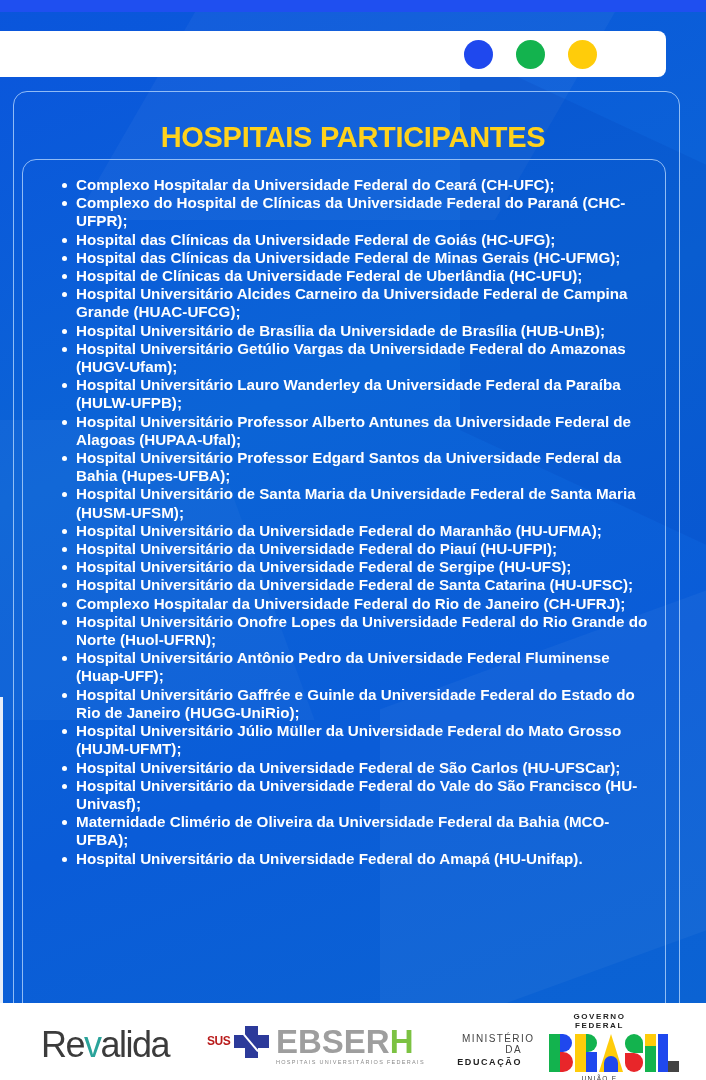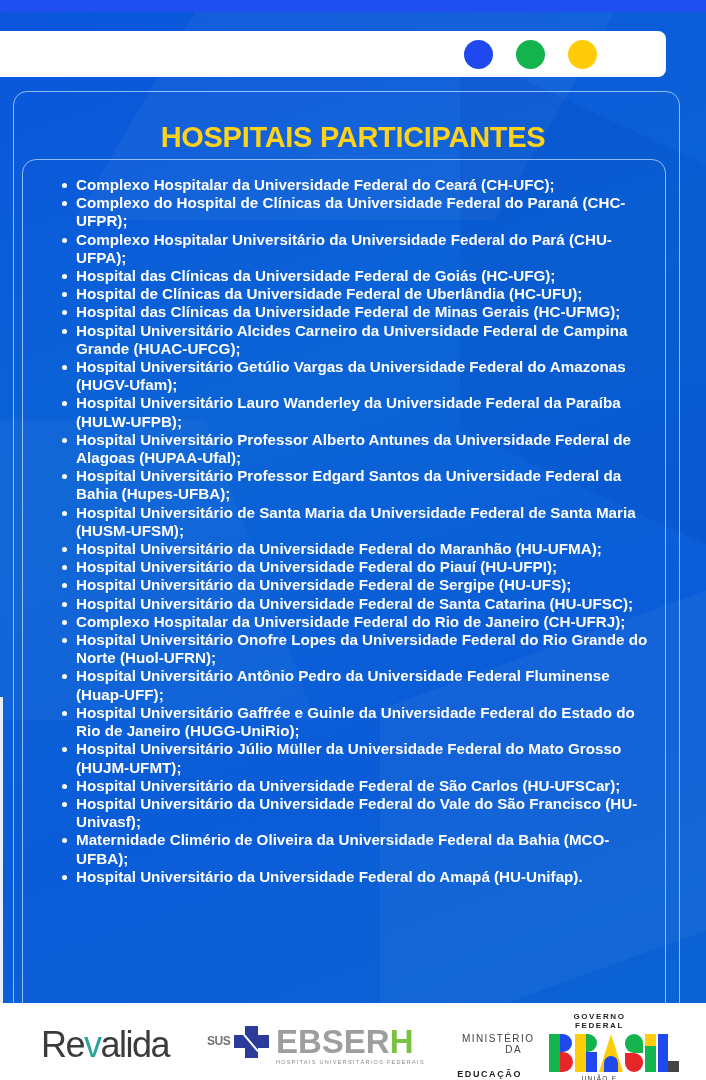--- a/index.html
+++ b/index.html
@@ -59,33 +59,33 @@
 
   .footer {
     position: absolute; left: 0; top: 1003px; width: 706px; height: 77px; background: #ffffff;
   }
   .revalida {
     position: absolute; left: 41px; top: 21px; font-size: 36px; letter-spacing: -1.5px;
     color: #3b3b3b; font-family: "Liberation Sans", sans-serif;
   }
   .revalida .v { color: #2aa39a; }
   .sus { position: absolute; left: 207px; top: 23px; }
-  .sus-text { position: absolute; left: 0; top: 8px; font-size: 12px; font-weight: bold; color: #737373; letter-spacing: -0.5px; }
+  .sus-text { position: absolute; left: 0; top: 8px; font-size: 12px; font-weight: bold; color: #b91c1c; letter-spacing: -0.5px; }
   .sus-cross-v { position: absolute; left: 38px; top: 0; width: 13px; height: 32px; background: #2c3a9a; }
   .sus-cross-h { position: absolute; left: 27px; top: 9px; width: 35px; height: 13px; background: #2c3a9a; }
   .sus-cut { position: absolute; left: 40px; top: 6px; width: 2px; height: 22px; background: #fff; transform: rotate(-40deg); }
 
   .ebserh { position: absolute; left: 276px; top: 22px; }
   .ebserh-word { font-size: 33px; font-weight: bold; color: #9e9e9e; letter-spacing: 0px; line-height: 33px; font-family: "Liberation Sans", sans-serif; }
   .ebserh-word .h { color: #7cc242; }
   .ebserh-sub { font-size: 5.5px; color: #8a8a8a; letter-spacing: 1.3px; margin-top: 1px; }
 
   .mec { position: absolute; left: 434px; top: 30px; text-align: right; width: 88px; }
   .mec-1 { font-size: 10px; color: #444; letter-spacing: 1.4px; margin-left: 28px; }
-  .mec-2 { font-size: 9px; font-weight: bold; color: #222; letter-spacing: 1.6px; margin-top: 14px; }
+  .mec-2 { font-size: 9px; font-weight: bold; color: #222; letter-spacing: 1.6px; margin-top: 2px; }
 
   .gov { position: absolute; left: 520px; top: 9px; width: 130px; padding-left: 29px; }
   .gov-top { font-size: 8px; font-weight: bold; color: #222; letter-spacing: 1.6px; text-align: center; }
   .brasil { position: relative; height: 38px; margin-top: 4px; }
   .brasil span { position: absolute; }
   .gov-bottom { font-size: 6.5px; color: #333; letter-spacing: 1.3px; text-align: center; margin-top: 3px; }
 
   .left-stub { position: absolute; left: 0; top: 697px; width: 3px; height: 306px; background: #e8eef8; }
 </style>
 </head>
@@ -105,25 +105,25 @@
 <div class="dot dot-yellow"></div>
 
 <div class="outer-panel"></div>
 <div class="inner-panel"></div>
 
 <h1 class="title">HOSPITAIS PARTICIPANTES</h1>
 
 <ul class="hospital-list" id="hospital-list">
     <li>Complexo Hospitalar da Universidade Federal do Ceará (CH-UFC);</li>
     <li>Complexo do Hospital de Clínicas da Universidade Federal do Paraná (CHC-UFPR);</li>
-    <li>Complexo Hospitalar Universitário da Universidade Federal do Pará (CHU-UFPA);</li>
     <li>Hospital das Clínicas da Universidade Federal de Goiás (HC-UFG);</li>
+    <li>Hospital das Clínicas da Universidade Federal de Minas Gerais (HC-UFMG);</li>
     <li>Hospital de Clínicas da Universidade Federal de Uberlândia (HC-UFU);</li>
-    <li>Hospital das Clínicas da Universidade Federal de Minas Gerais (HC-UFMG);</li>
     <li>Hospital Universitário Alcides Carneiro da Universidade Federal de Campina Grande (HUAC-UFCG);</li>
+    <li>Hospital Universitário de Brasília da Universidade de Brasília (HUB-UnB);</li>
     <li>Hospital Universitário Getúlio Vargas da Universidade Federal do Amazonas (HUGV-Ufam);</li>
     <li>Hospital Universitário Lauro Wanderley da Universidade Federal da Paraíba (HULW-UFPB);</li>
     <li>Hospital Universitário Professor Alberto Antunes da Universidade Federal de Alagoas (HUPAA-Ufal);</li>
     <li>Hospital Universitário Professor Edgard Santos da Universidade Federal da Bahia (Hupes-UFBA);</li>
     <li>Hospital Universitário de Santa Maria da Universidade Federal de Santa Maria (HUSM-UFSM);</li>
     <li>Hospital Universitário da Universidade Federal do Maranhão (HU-UFMA);</li>
     <li>Hospital Universitário da Universidade Federal do Piauí (HU-UFPI);</li>
     <li>Hospital Universitário da Universidade Federal de Sergipe (HU-UFS);</li>
     <li>Hospital Universitário da Universidade Federal de Santa Catarina (HU-UFSC);</li>
     <li>Complexo Hospitalar da Universidade Federal do Rio de Janeiro (CH-UFRJ);</li>

